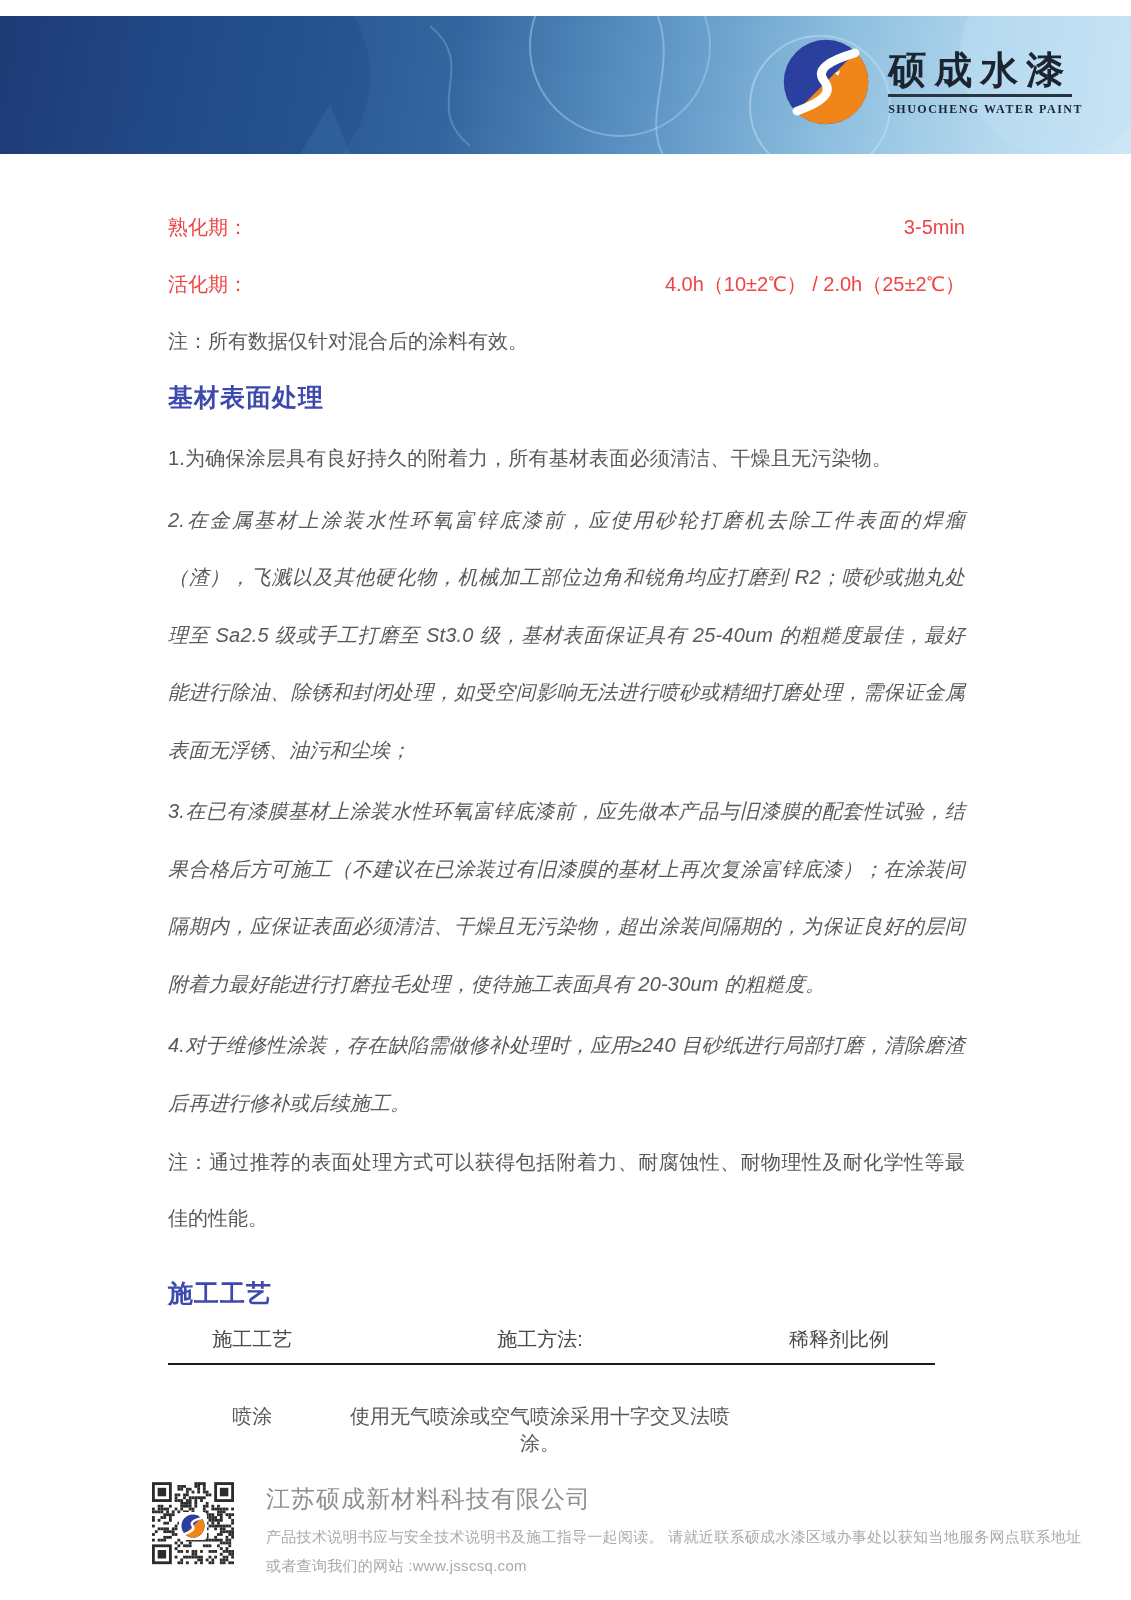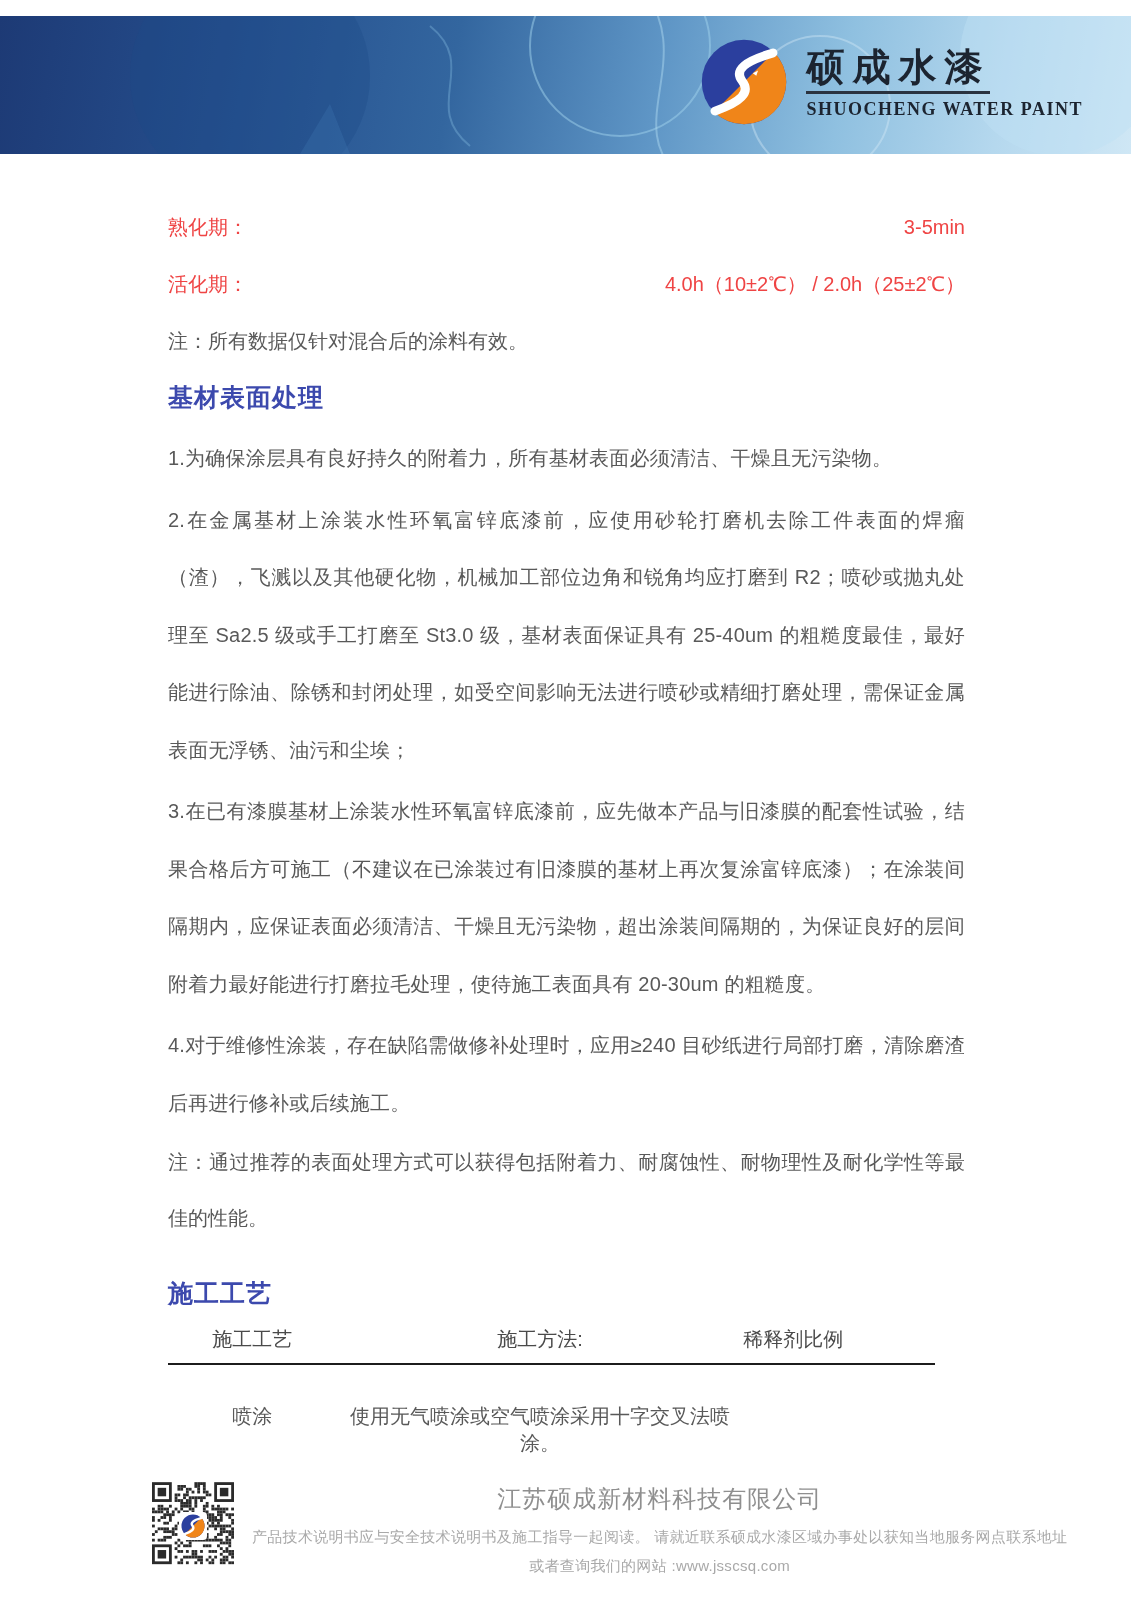--- a/index.html
+++ b/index.html
@@ -15,46 +15,46 @@
   }
   .banner svg.deco { position:absolute; top:0; left:0; width:100%; height:100%; }
   .logo-group { position:absolute; top:22px; right:48px; display:flex; align-items:center; gap:18px; }
   .emblem { width:88px; height:88px; }
   .brand-text { display:flex; flex-direction:column; align-items:flex-start; }
   .brand-cn {
     font-family:"Liberation Serif", serif; font-weight:bold; font-size:38px; letter-spacing:8px;
     color:#1c2430; line-height:44px; border-bottom:3px solid #2a3340; padding-bottom:2px;
   }
   .brand-en {
-    font-family:"Liberation Serif", serif; font-weight:bold; font-size:18px; letter-spacing:1.5px;
+    font-family:"Liberation Serif", serif; font-weight:bold; font-size:12px; letter-spacing:1.5px;
     color:#1c2430; margin-top:5px;
   }
 
   
   .content { padding:58px 166px 0 168px; }
   .spec-row { display:flex; line-height:30px; font-size:20px; margin-bottom:27px; color:#ef4444; }
   .spec-label { width:332px; flex:0 0 332px; }
   .spec-value { flex:1;text-align:right; }
   .spec-note { line-height:30px; font-size:20px; color:#595959; margin-bottom:24px; }
 
   .sec-title { font-size:25px; font-weight:bold; color:#3c49ad; letter-spacing:1px; margin:24px 0 16px 0; line-height:34px; }
   .para { font-size:20px; line-height:57.5px; text-align:justify; color:#595959; letter-spacing:0.2px; }
-  .para + .para { margin-top:4px; }
+  .para + .para { margin-top:4px;font-style:italic; }
   .para-note { font-size:20px; line-height:56px; text-align:justify; color:#595959; margin-top:2px; }
 
   
   .proc-table { width:767px; margin-top:16px; }
   .proc-head { display:flex; padding-bottom:10px; border-bottom:2px solid #1c1c1c; font-size:20px; color:#4a4a4a; }
   .proc-row { display:flex; margin-top:38px; font-size:20px; color:#595959; }
   .c1 { flex:0 0 22%; text-align:center; }
   .c2 { flex:0 0 53%; text-align:center; }
-  .c3 { flex:0 0 25%; text-align:left; }
+  .c3 { flex:0 0 25%; text-align:center; }
 
   
-  .footer { position:absolute; left:152px; top:1466px; width:930px; display:flex; gap:18px;text-align:center; }
+  .footer { position:absolute; left:152px; top:1466px; width:930px; display:flex; gap:32px; }
   .qr-wrap { position:relative; width:82px; height:88px; flex:0 0 82px; }
   .qr-wrap svg { width:82px; height:88px; }
   .qr-logo { position:absolute; left:27px; top:30px; width:28px; height:28px; background:#fff; border-radius:4px;
              display:flex; align-items:center; justify-content:center; }
   .qr-logo svg { width:24px; height:24px; }
   .footer-text { padding-top:2px; }
   .company { font-size:24px; color:#8f8f8f; letter-spacing:1px; line-height:30px; margin-bottom:8px; }
   .fineprint { font-size:15px; color:#a9a9a9; line-height:29px; letter-spacing:0.3px; }
 </style>
 </head>

